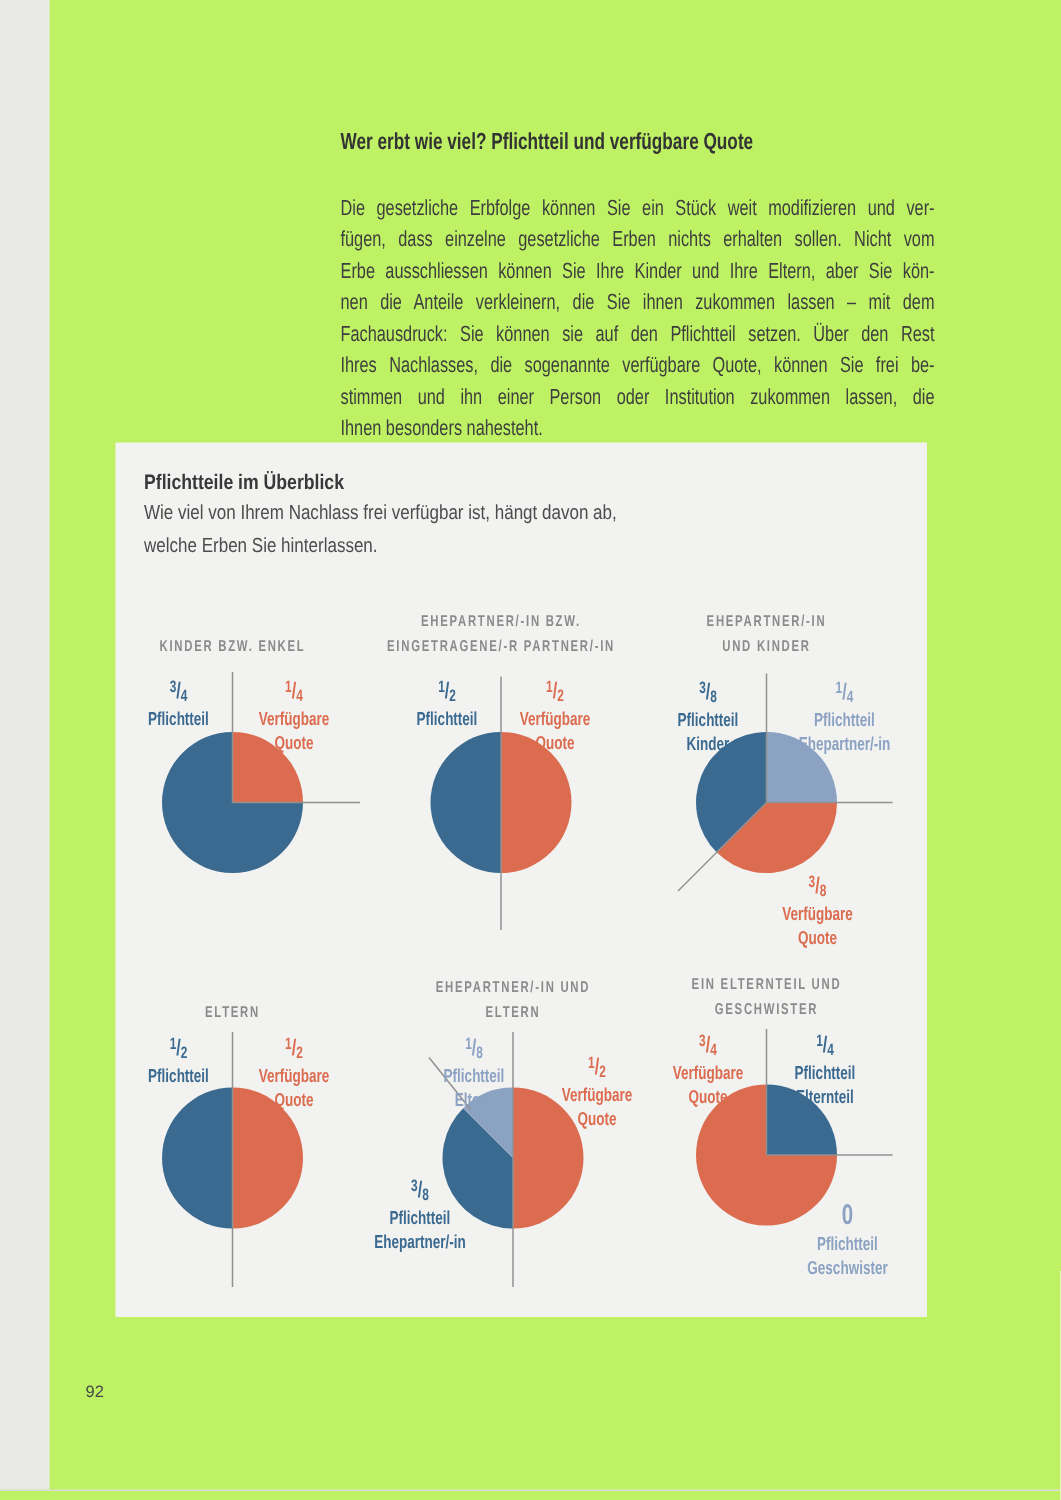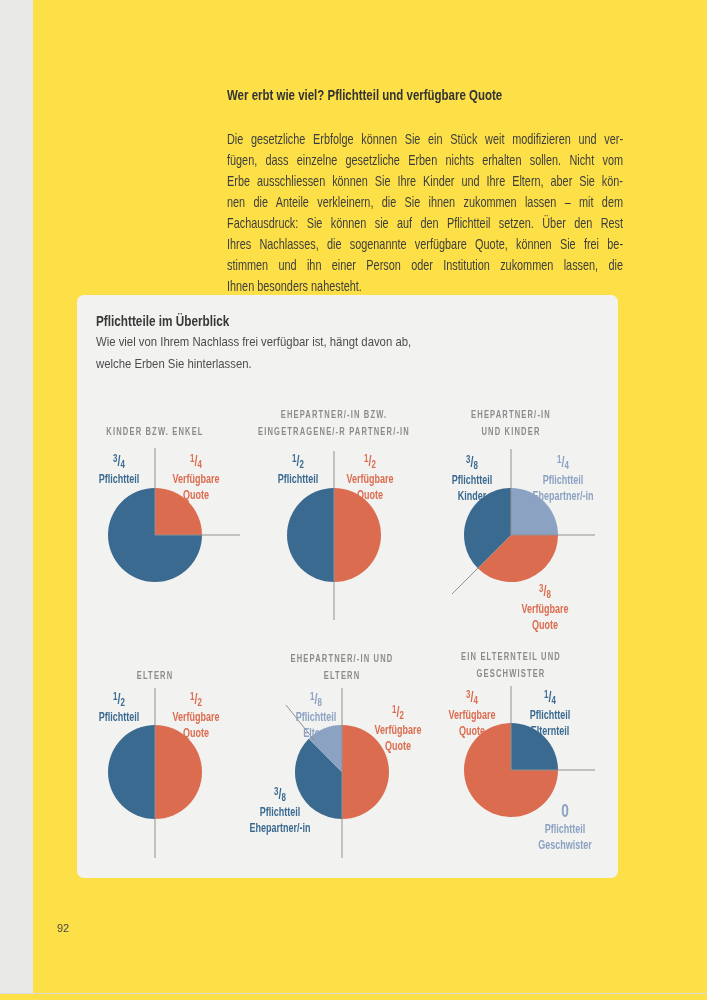--- a/index.html
+++ b/index.html
@@ -1,28 +1,28 @@
 <!DOCTYPE html>
 <html><head>
 <meta charset="utf-8">
 <style>
   html,body{margin:0;padding:0;background:#ffffff;}
-  .page{position:relative;width:707px;height:1000px;background:#fde047;overflow:hidden;
+  .page{position:relative;width:707px;height:1000px;background:#bef264;overflow:hidden;
         font-family:"Liberation Sans",sans-serif;}
   .left-strip{position:absolute;left:0;top:0;width:33px;height:993px;background:#e9e9e8;}
   .bottom-rule{position:absolute;left:0;top:993px;width:707px;height:1px;background:#dcdcdc;}
 
   .heading{position:absolute;left:227px;top:86px;font-size:15.5px;font-weight:700;color:#333333;
            white-space:nowrap;transform:scaleX(0.74);transform-origin:0 0;}
   .body-block{position:absolute;left:227px;top:129px;width:528px;transform:scaleX(0.75);
               transform-origin:0 0;font-size:14.5px;line-height:21px;color:#3e3e3e;}
   .bline{text-align:justify;text-align-last:justify;}
   .bline.last{text-align-last:left;}
 
-  .gbox{position:absolute;left:77px;top:295px;width:541px;height:583px;background:#f2f2f1;border-radius:7px;}
+  .gbox{position:absolute;left:77px;top:295px;width:541px;height:583px;background:#f2f2f1;}
   .gbox-head{position:absolute;left:19px;top:16px;transform:scaleX(0.84);transform-origin:0 0;}
   .gbox-title{font-size:14px;font-weight:700;color:#383838;white-space:nowrap;line-height:20px;}
   .gbox-sub{font-size:13.5px;color:#4c4c4c;white-space:nowrap;line-height:22px;}
 
   .chart{position:absolute;width:190px;height:300px;}
   #c1{left:-17px;top:105px;} #c2{left:162px;top:105px;} #c3{left:339px;top:105px;}
   #c4{left:-17px;top:350px;} #c5{left:170px;top:350px;} #c6{left:339px;top:348px;}
 
   .pie{position:absolute;left:-45px;}
   .r1{top:-15px;} .r2{top:-23px;}

